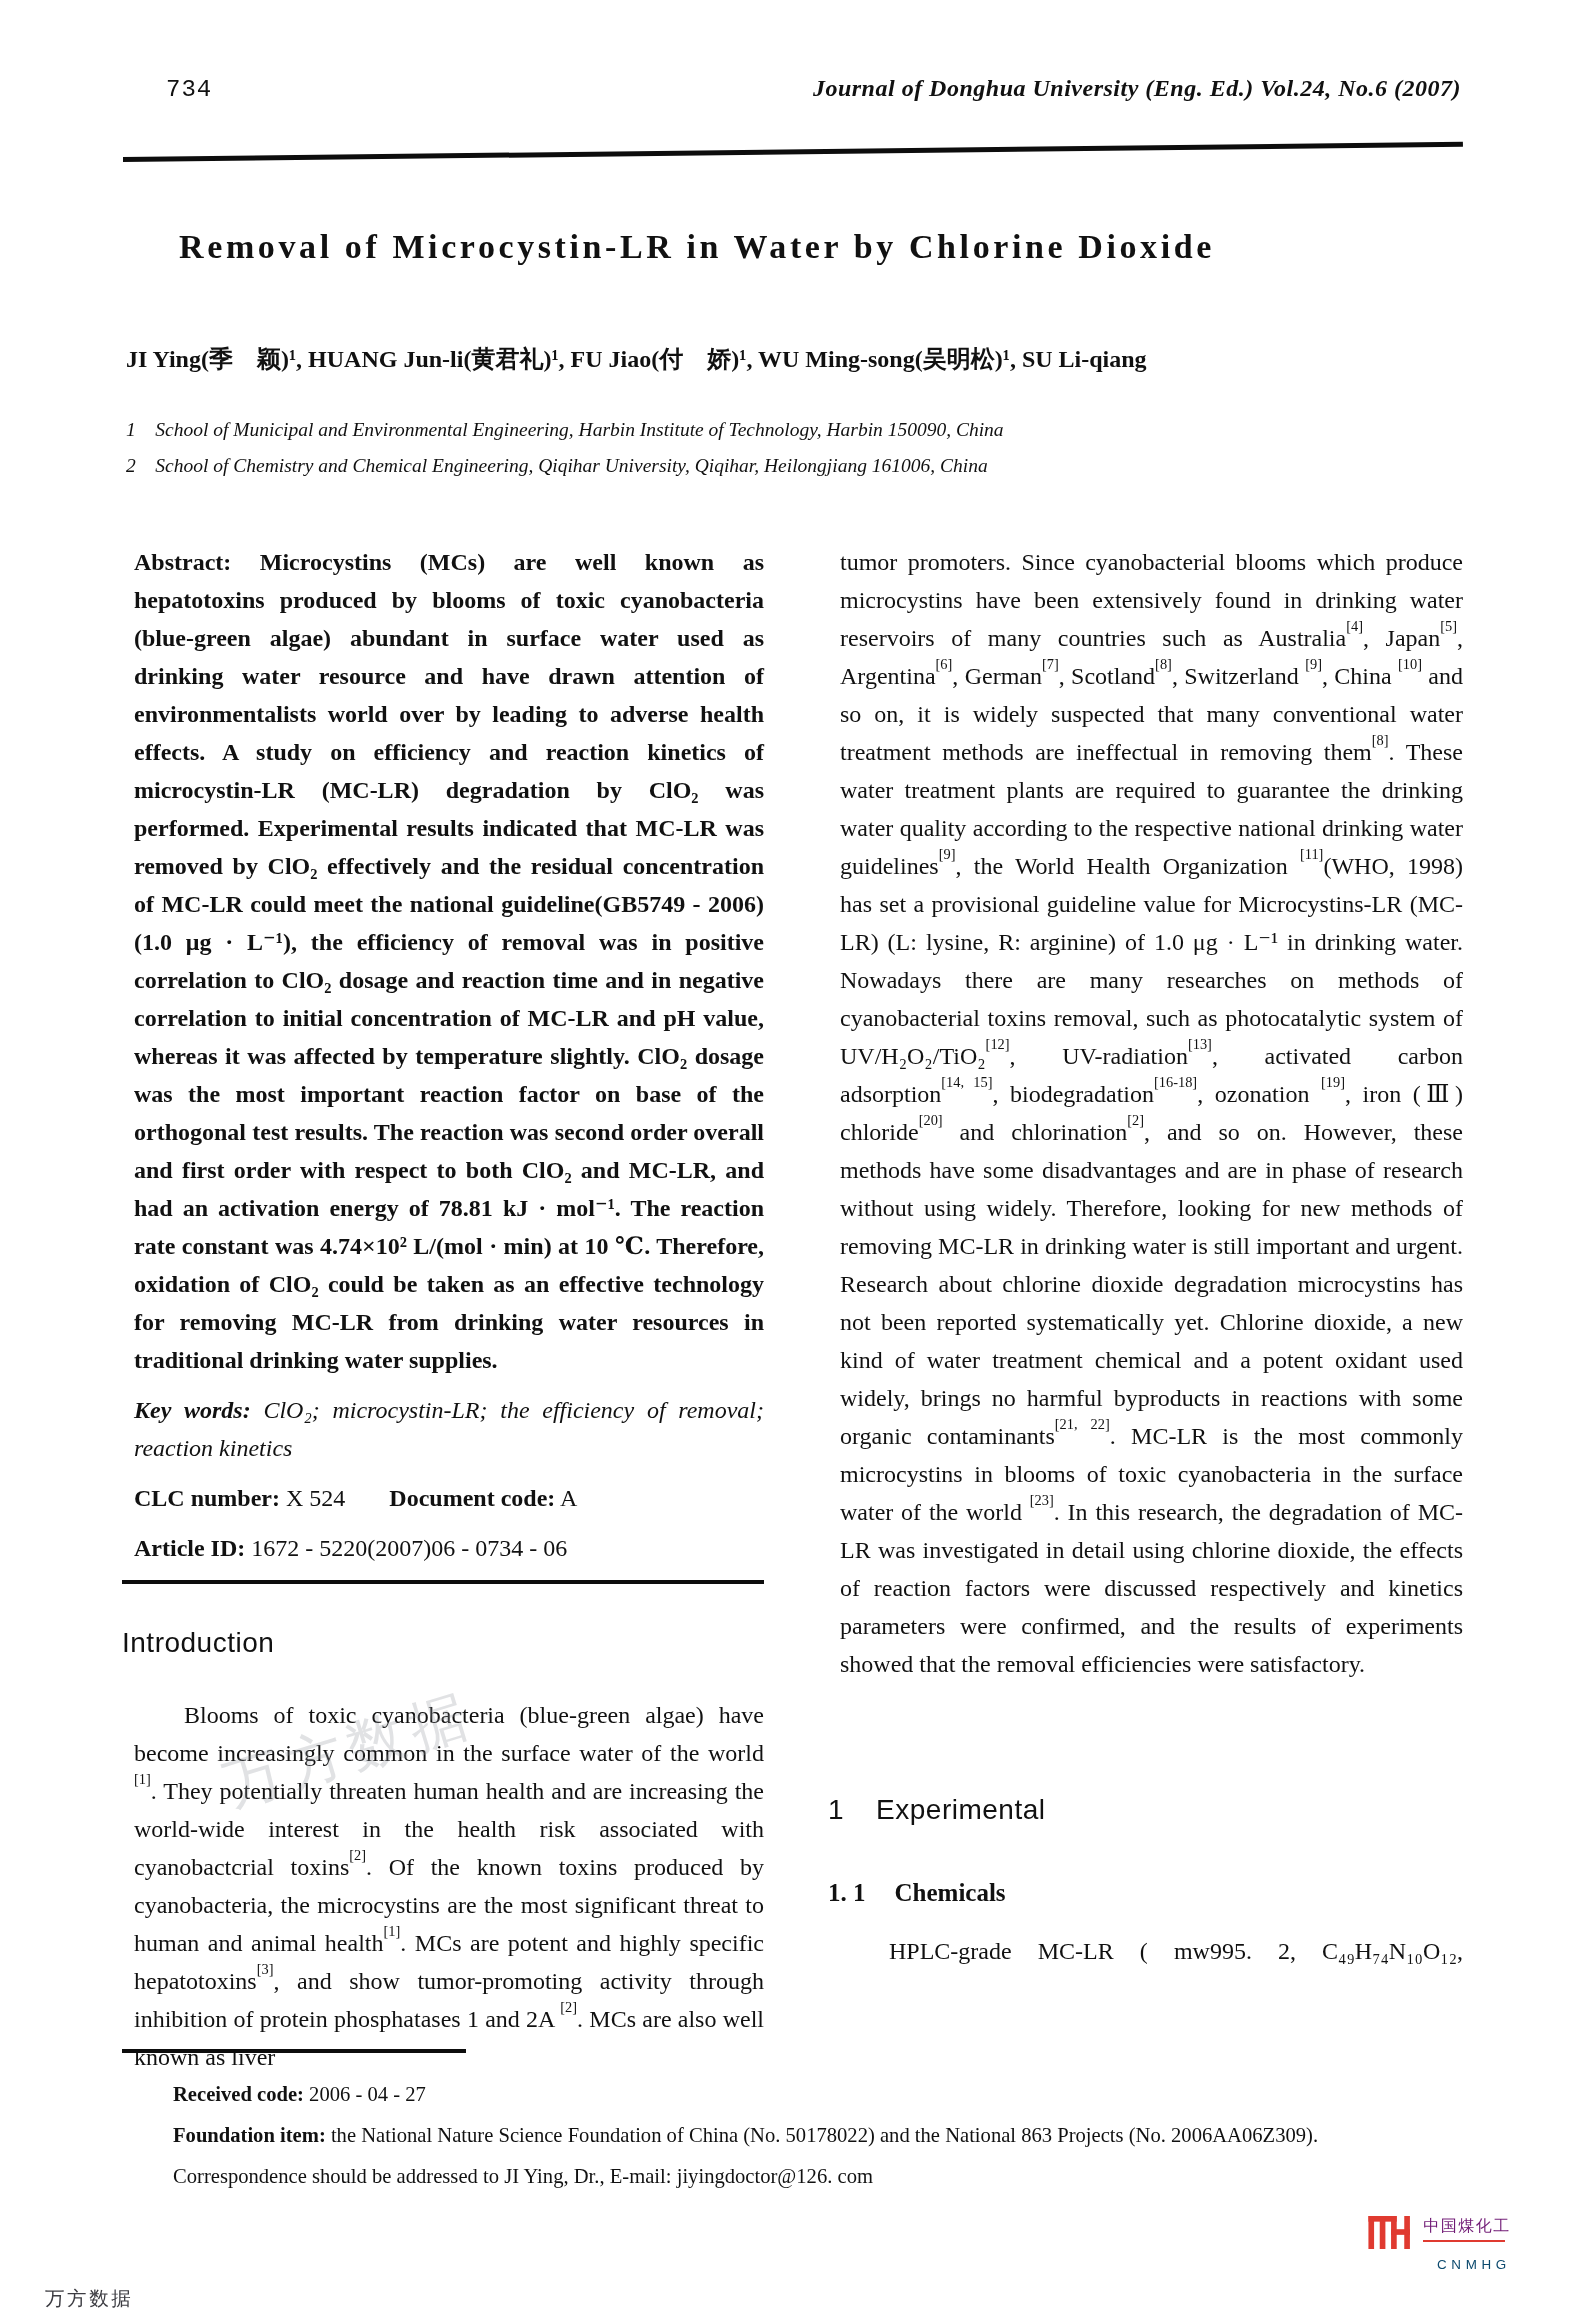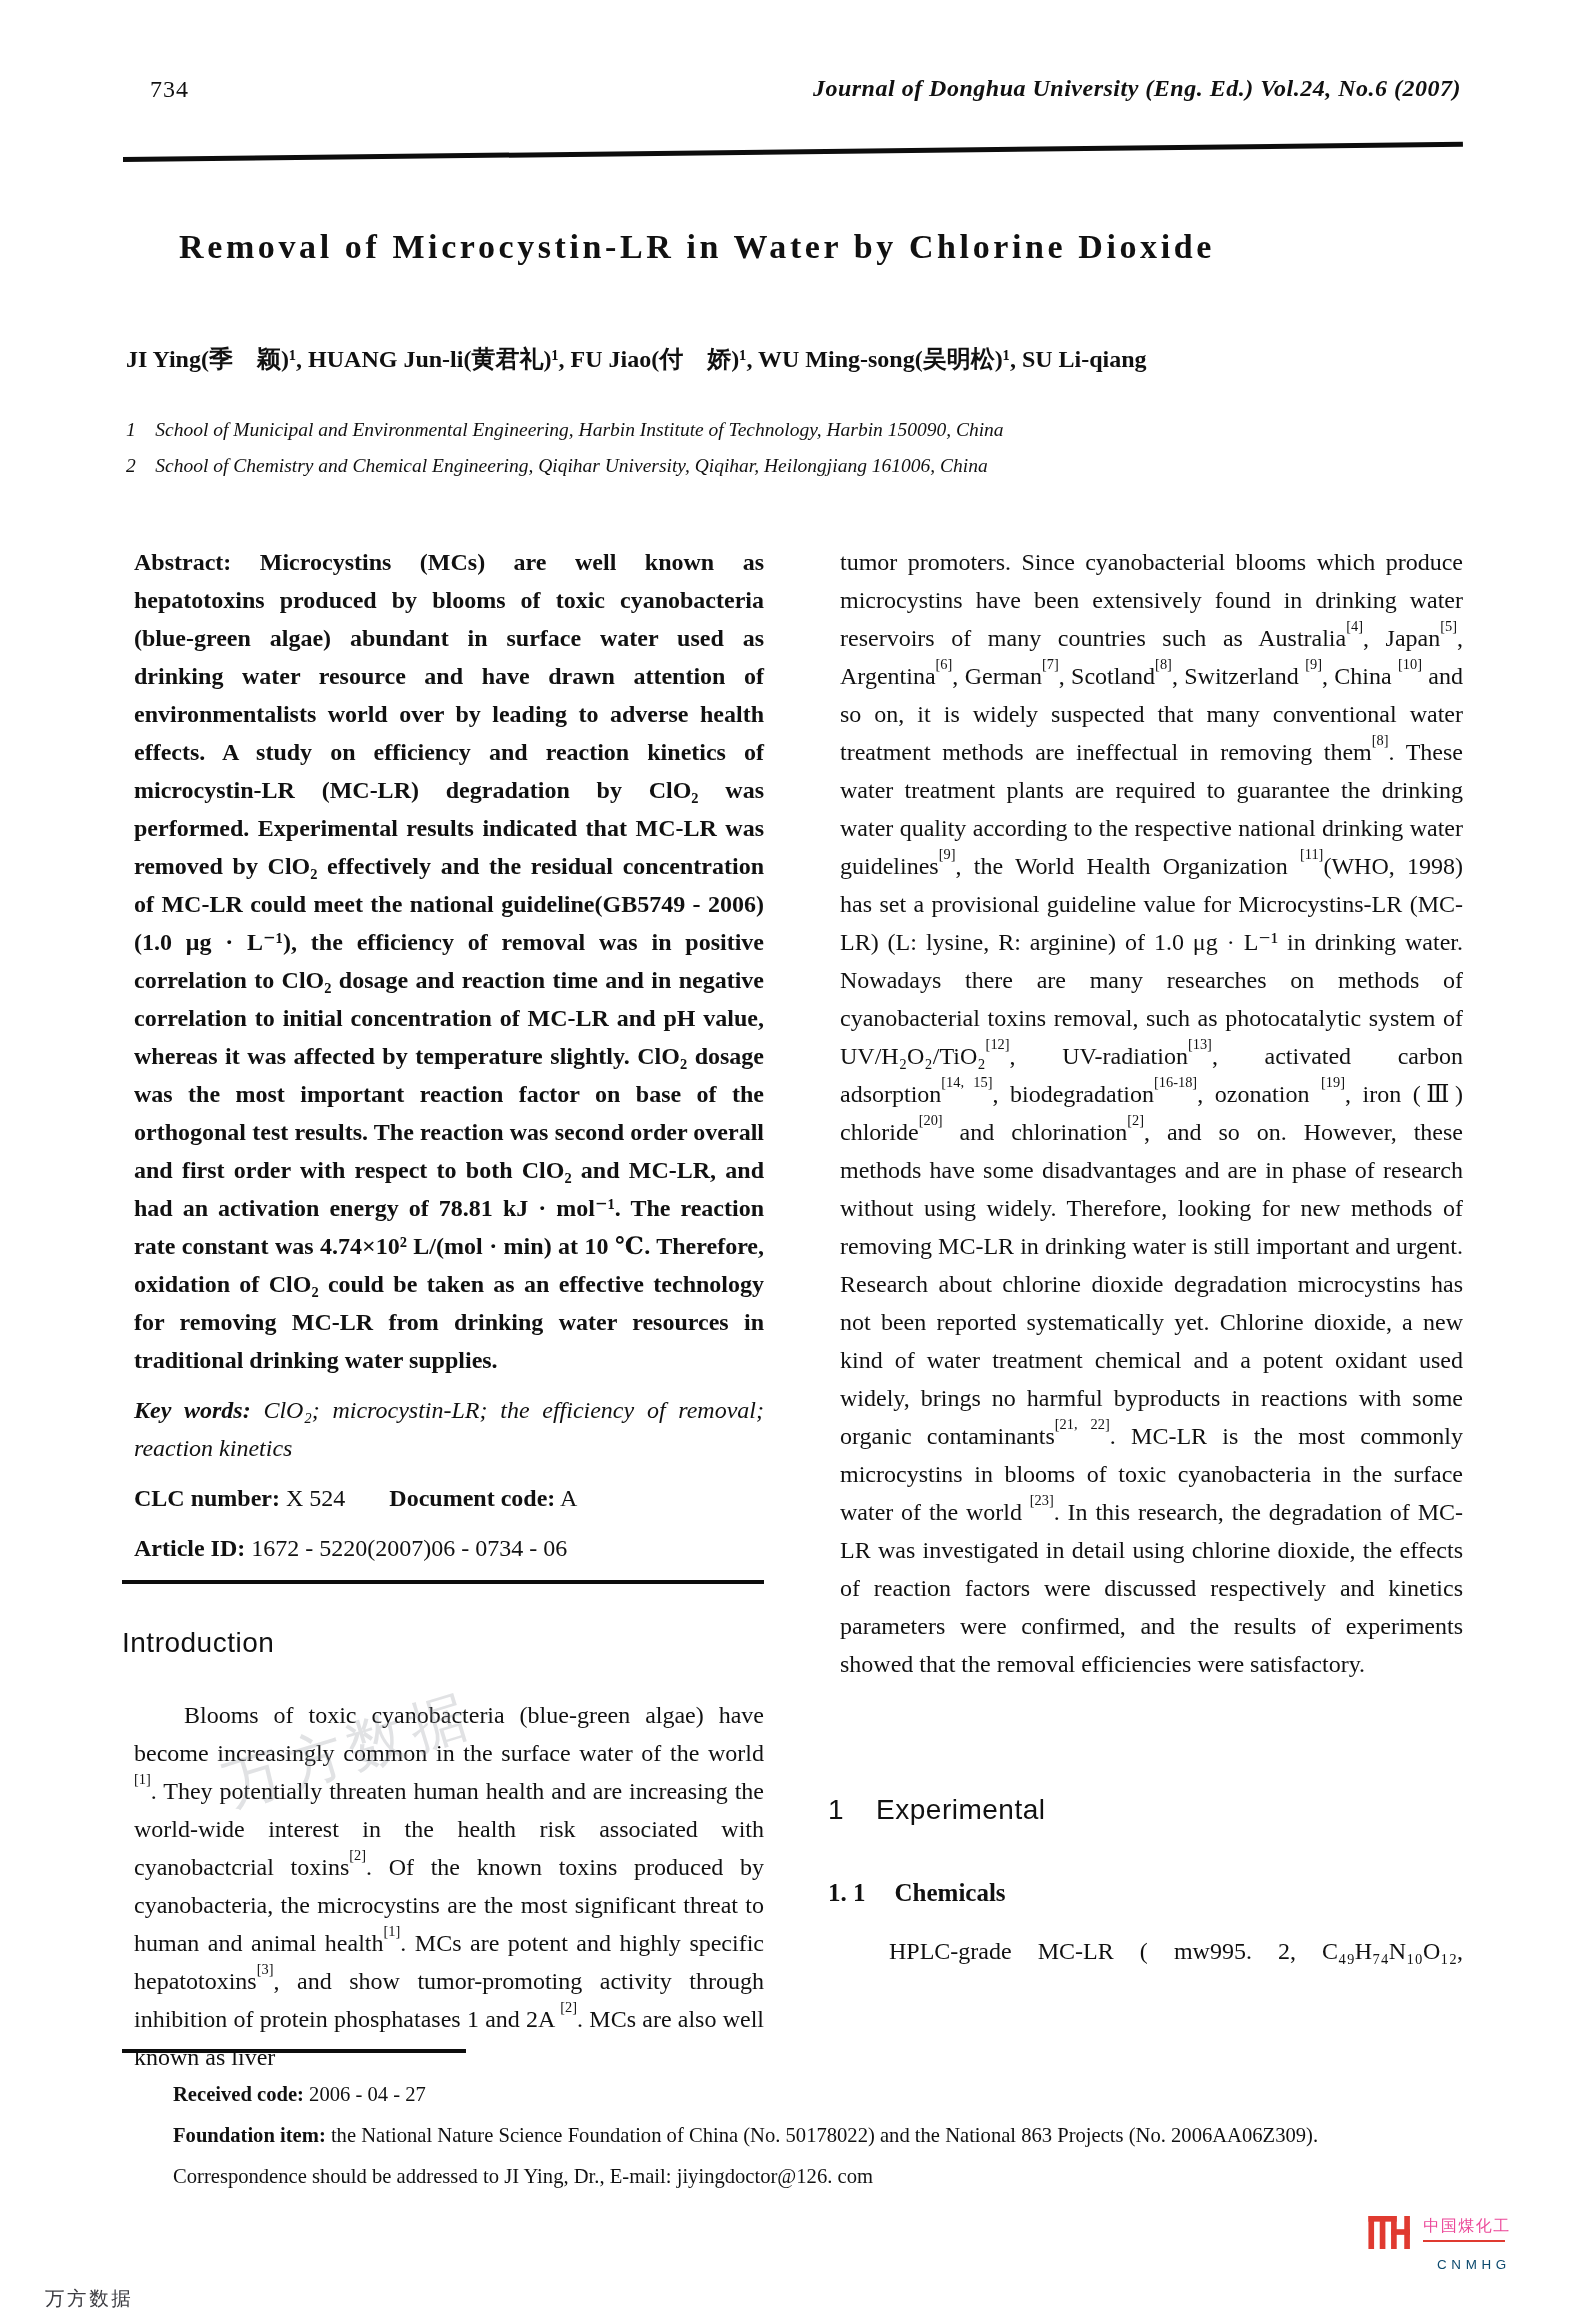--- a/index.html
+++ b/index.html
@@ -1,19 +1,19 @@
 <!DOCTYPE html>
 <html style="font-size:8.2px"><head>
 <meta charset="utf-8">
 <style>
   html,body{margin:0;padding:0;background:#ffffff;}
   body{width:1578px;height:2319px;position:relative;font-family:"Liberation Serif","DejaVu Serif",serif;color:#111;}
   .page{position:absolute;inset:0;background:#ffffff;overflow:hidden;}
 
-  .pageno{position:absolute;left:150px;top:76px;font-size:24px;letter-spacing:1px;}
+  .pageno{position:absolute;left:166px;top:76px;font-size:24px;letter-spacing:1px;font-family:Liberation Mono, monospace;}
   .jheader{position:absolute;right:117px;top:75px;font-size:24px;font-style:italic;font-weight:700;letter-spacing:0.5px;white-space:nowrap;}
   .hrule{position:absolute;left:123px;top:157px;width:1340px;height:4.6px;background:#0d0d0d;transform:rotate(-0.65deg);transform-origin:left center;}
 
   .title{position:absolute;left:126px;top:228px;width:1142px;font-size:34px;font-weight:700;letter-spacing:3.6px;white-space:nowrap;text-align:center;}
 
   .authors{position:absolute;left:126px;top:330px;width:1296px;font-size:24px;font-weight:700;line-height:58px;}
   .affils{position:absolute;left:126px;top:412px;width:1316px;font-size:19.5px;font-style:italic;line-height:36px;}
 
   .col{position:absolute;top:531px;}
   .col.left{left:122px;width:654px;}
@@ -39,21 +39,21 @@
   .footrule{position:absolute;left:122px;top:2049px;width:344px;height:3.6px;background:#0d0d0d;}
   .footnotes{position:absolute;left:173px;top:2074px;width:1316px;font-size:20.6px;line-height:41px;}
   .footnotes p{margin:0;white-space:nowrap;}
   .fn-label{font-weight:700;}
 
   .wm-bottom{position:absolute;left:45px;top:2285px;font-size:19.5px;color:#3c3c42;letter-spacing:2.6px;font-family:"Liberation Sans","DejaVu Sans",sans-serif;}
   .wm-diag{position:absolute;left:221px;top:1712px;font-size:57px;color:#959aa1;opacity:0.28;transform:rotate(-17deg);font-family:"Liberation Sans","DejaVu Sans",sans-serif;letter-spacing:7.2px;}
 
   .logo{position:absolute;left:1368px;top:2216px;display:flex;gap:7.2px;align-items:flex-start;}
   .logo-right{display:flex;flex-direction:column;}
-  .logo-cn{font-size:16px;color:#ec4899;letter-spacing:1.5px;font-family:Liberation Mono, monospace;white-space:nowrap;}
+  .logo-cn{font-size:16px;color:#701a75;letter-spacing:1.5px;font-family:Liberation Mono, monospace;white-space:nowrap;}
   .logo-underline{width:82px;height:2.6px;background:#e03a30;margin-top:2.6px;}
   .logo-en{font-size:13.4px;color:#0c4a6e;letter-spacing:4.6px;margin-top:15px;font-family:"Liberation Sans","DejaVu Sans",sans-serif;text-align:right;}
 </style>
 </head>
 <body>
 
 <div class="page">
 
   <span class="pageno">734</span>
   <span class="jheader">Journal of Donghua University (Eng. Ed.) Vol.24, No.6 (2007)</span>

